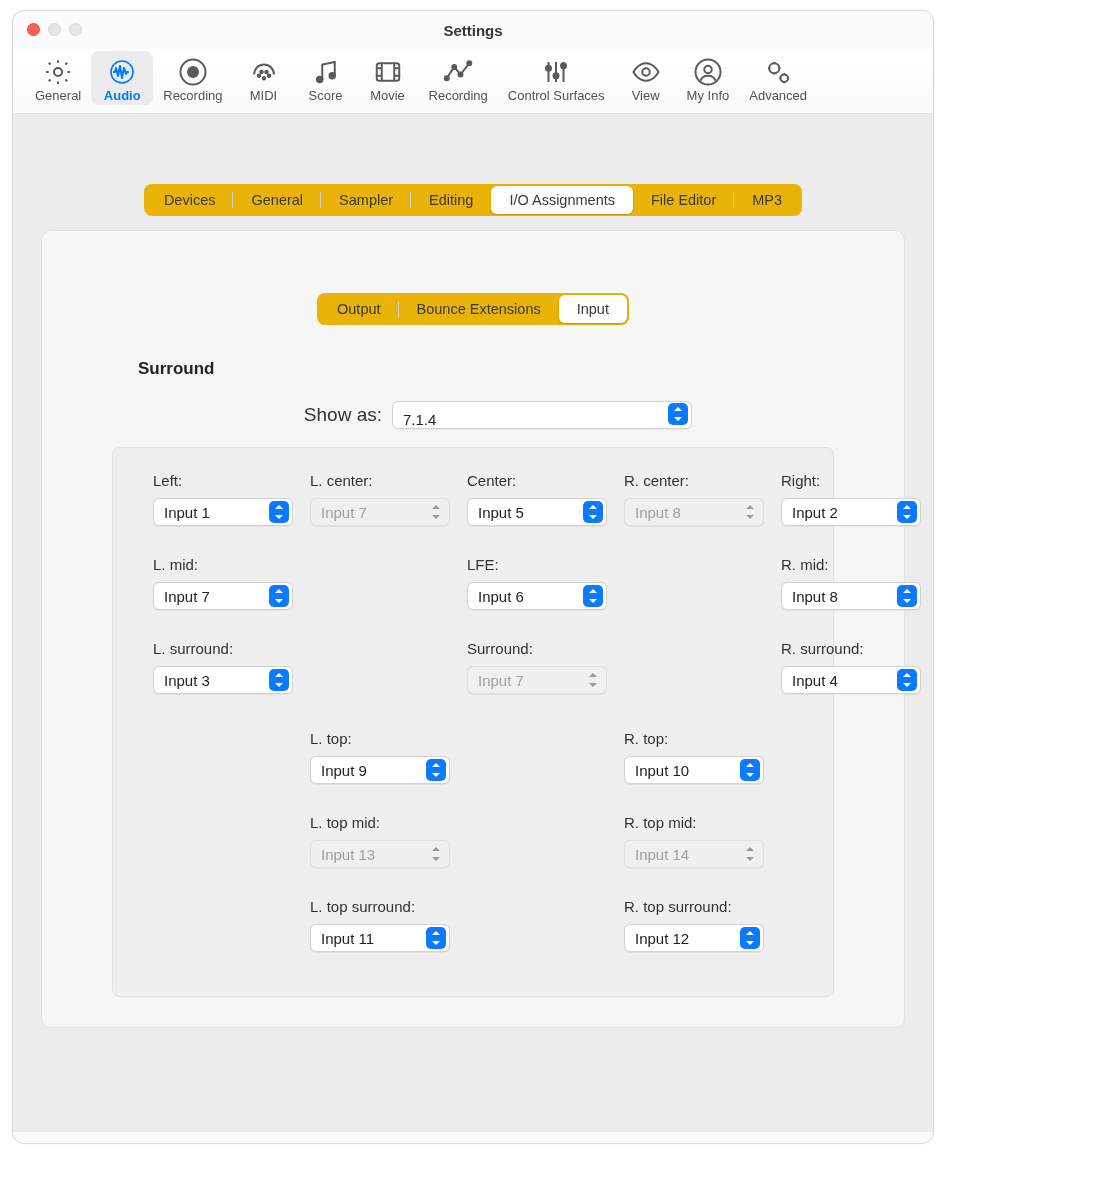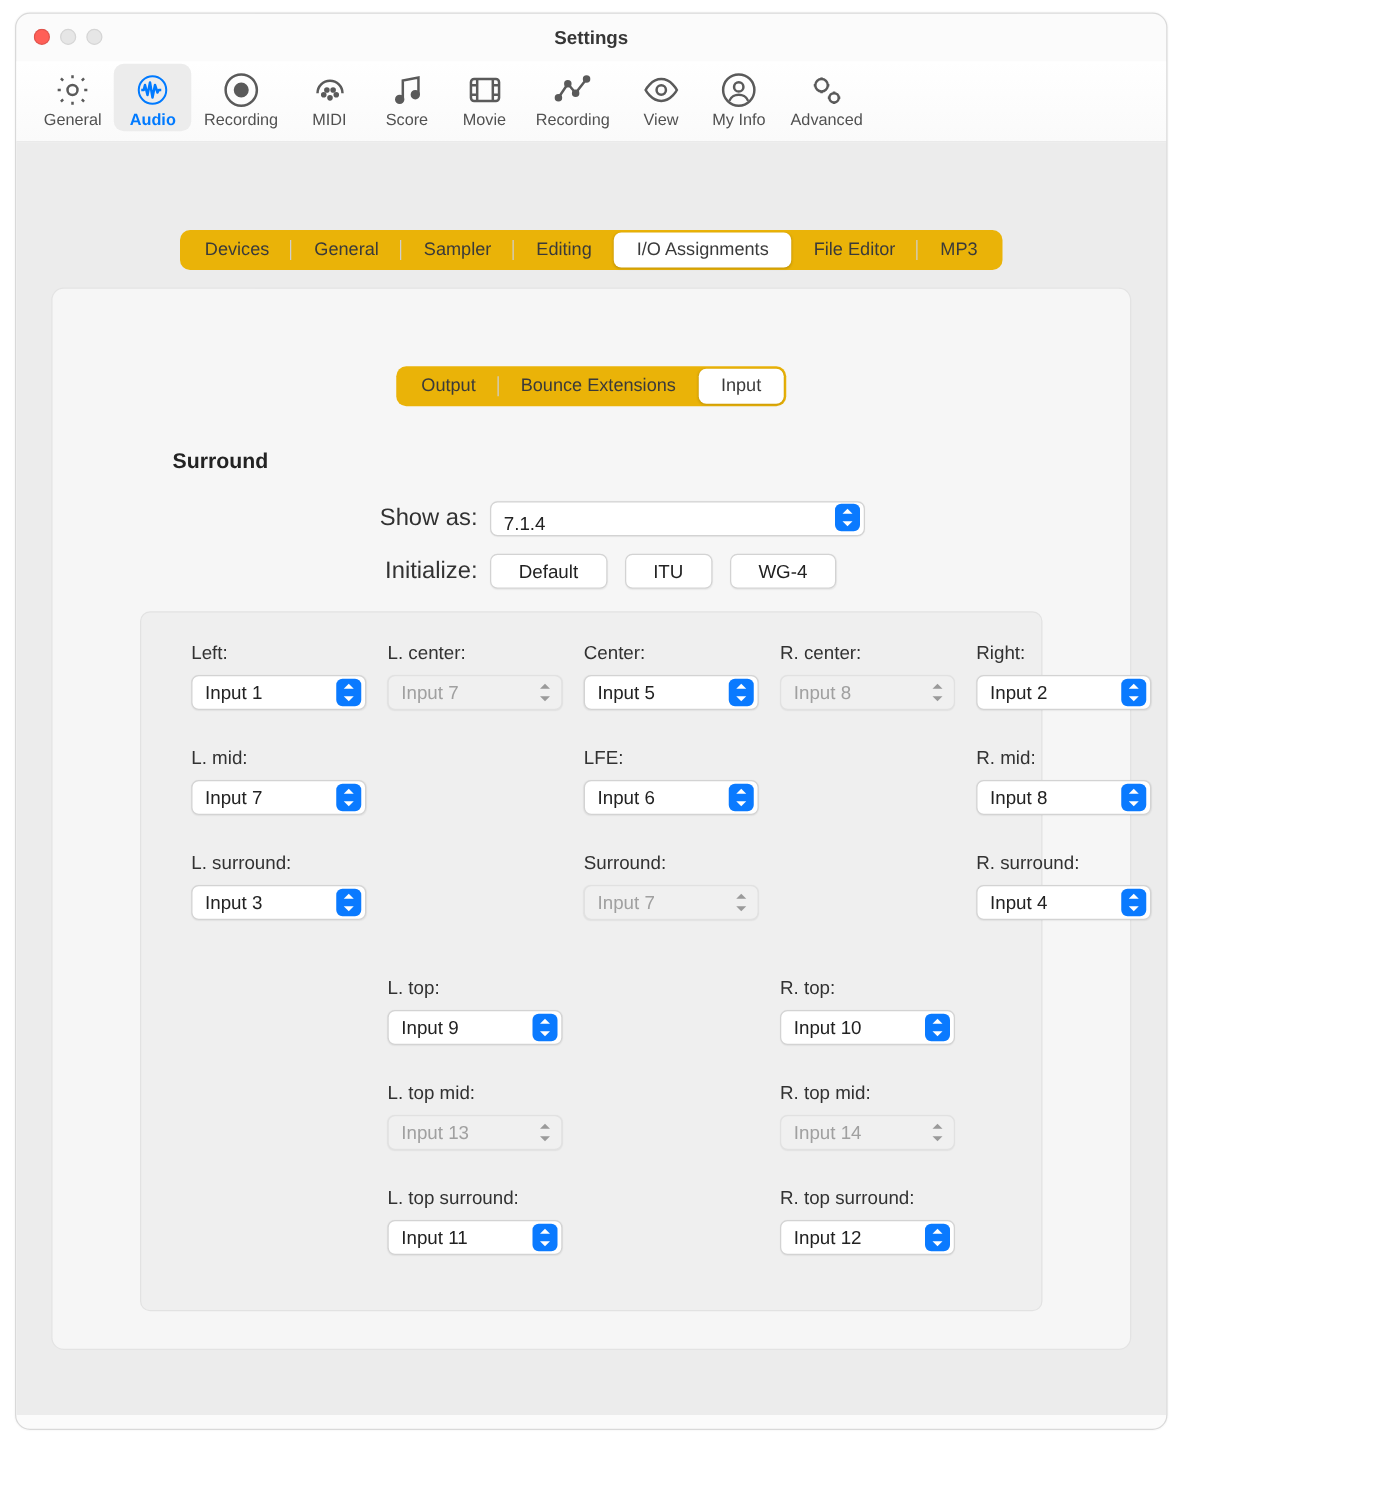--- a/index.html
+++ b/index.html
@@ -177,21 +177,21 @@
     display:grid;
     grid-template-columns: repeat(5, 145px);
     grid-auto-rows: min-content;
     column-gap: 10px;
     row-gap: 0;
     gap: 12px;
   }
   .cell{ }
   .cell-label{ font-size:15px; color:#323232; margin-bottom:6px; height:20px; }
   .cell .popup{ width:140px; margin-bottom:18px;}
-  .spacer-top{ margin-top:16px;}
+  .spacer-top{ margin-top:6px;}
   svg{ display:block;}
 </style>
 </head>
 <body>
 
 <div class="window">
 
   <div class="titlebar">
     <div class="traffic-lights">
       <div class="tl tl-red"></div>
@@ -265,20 +265,31 @@
       <span class="icon">
         <svg width="30" height="30" viewBox="0 0 24 24" fill="none" stroke="currentColor" stroke-width="1.6">
             <path d="M3 17l6-9 5 6 7-9"></path>
             <circle cx="3" cy="17" r="1.6" fill="currentColor"></circle>
             <circle cx="9" cy="8" r="1.6" fill="currentColor"></circle>
             <circle cx="14" cy="14" r="1.6" fill="currentColor"></circle>
             <circle cx="21" cy="5" r="1.6" fill="currentColor"></circle>
           </svg>
       </span>
       <span class="lbl">Recording</span>
+    </div>
+    <div class="tb-item">
+      <span class="icon">
+        <svg width="30" height="30" viewBox="0 0 24 24" fill="none" stroke="currentColor" stroke-width="1.6">
+            <path d="M6 4v16M12 4v16M18 4v16"></path>
+            <circle cx="6" cy="9" r="2" fill="currentColor"></circle>
+            <circle cx="12" cy="15" r="2" fill="currentColor"></circle>
+            <circle cx="18" cy="7" r="2" fill="currentColor"></circle>
+          </svg>
+      </span>
+      <span class="lbl">Control Surfaces</span>
     </div>
     <div class="tb-item">
       <span class="icon">
         <svg width="30" height="30" viewBox="0 0 24 24" fill="none" stroke="currentColor" stroke-width="1.6">
             <path d="M2 12s3.5-7 10-7 10 7 10 7-3.5 7-10 7S2 12 2 12z"></path>
             <circle cx="12" cy="12" r="3"></circle>
           </svg>
       </span>
       <span class="lbl">View</span>
     </div>
@@ -331,28 +342,20 @@
       <div class="section-title">Surround</div>
 
       <div class="form-rows">
         <div class="form-row">
           <div class="lbl">Show as:</div>
           <div class="popup" style="width:300px;align-items:flex-end;">
             <span class="txt">7.1.4</span>
             <span class="arrow"></span>
           </div>
         </div>
-        <div class="form-row">
-          <div class="lbl">Initialize:</div>
-          <div class="btn-row">
-            <button class="btn">Default</button>
-            <button class="btn">ITU</button>
-            <button class="btn">WG-4</button>
-          </div>
-        </div>
       </div>
 
       <div class="grid-block">
         <div class="grid5">
 
           <div class="cell">
             <div class="cell-label">Left:</div>
             <div class="popup">
                 <span class="txt">Input 1</span>
                 <span class="arrow"></span>

